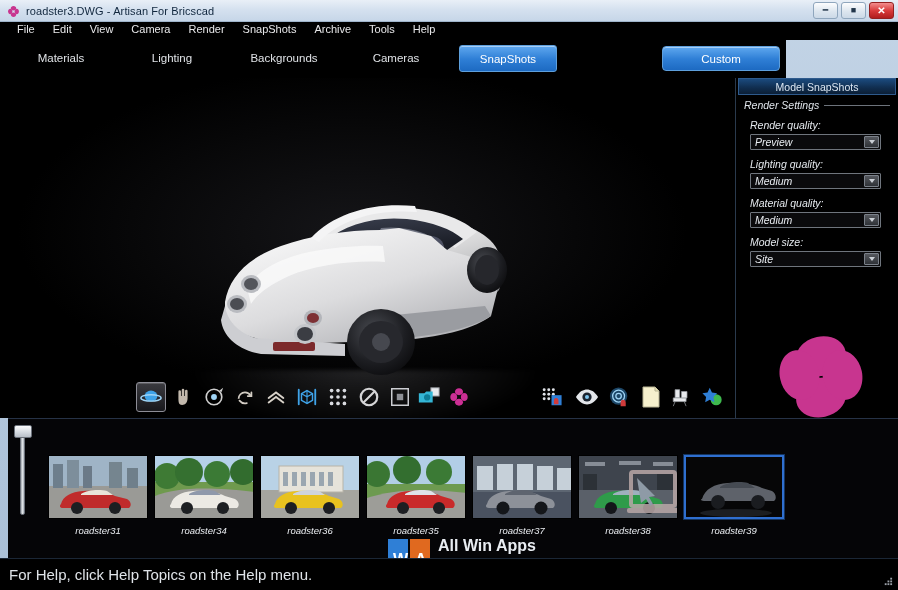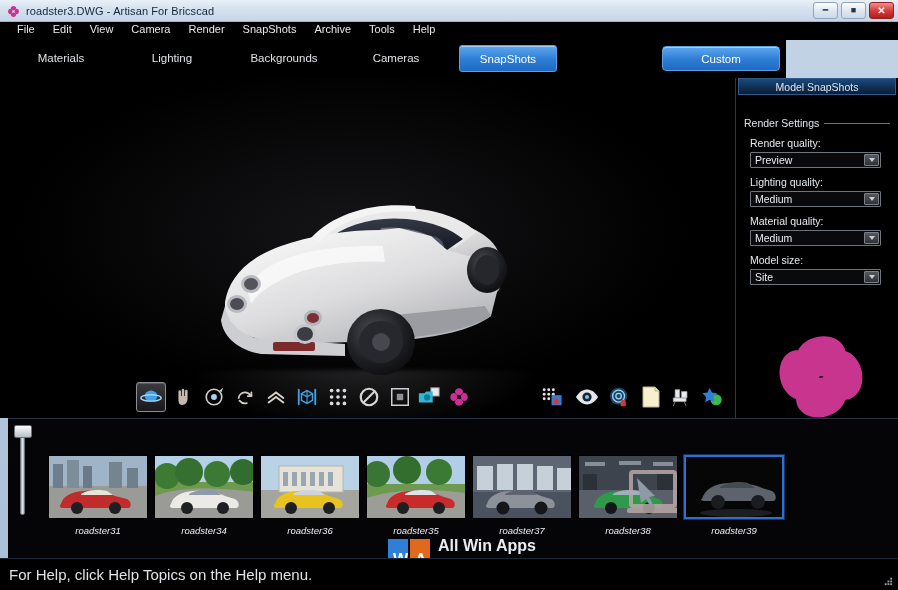--- a/index.html
+++ b/index.html
@@ -94,21 +94,21 @@
     position:absolute; left:735px; top:38px; width:163px; height:340px;
     background:#000; border-left:1px solid #2a3a4d;
   }
   .ptitle {
     margin:0px 2px 0 2px; height:17px; line-height:17px; text-align:center;
     font-size:10.5px; color:#dbe6f2;
     background: linear-gradient(#15395f,#0d2policy 0%, #123css 0%);
     background: linear-gradient(#1b4a7d, #102d4e 60%, #0b1f36);
     border:1px solid #2e5a8c;
   }
-  .fieldset { margin:22px 8px 0 8px; position:relative; }
+  .fieldset { margin:4px 8px 0 8px; position:relative;font-style:italic; }
   .legend {
     font-size:10.5px; color:#dfe4ea; display:flex; align-items:center; gap:5px;
   }
   .legend .rule { flex:1; height:1px; background:#6d737b; }
   .flabel { font-size:10.5px; color:#e4e8ed; margin:8px 0 3px 6px; }
   .combo {
     margin-left:6px; width:131px; height:16px;
     background:#0a0a0c; border:1px solid #6f757d; border-radius:1px;
     display:flex; align-items:center; position:relative;
   }

